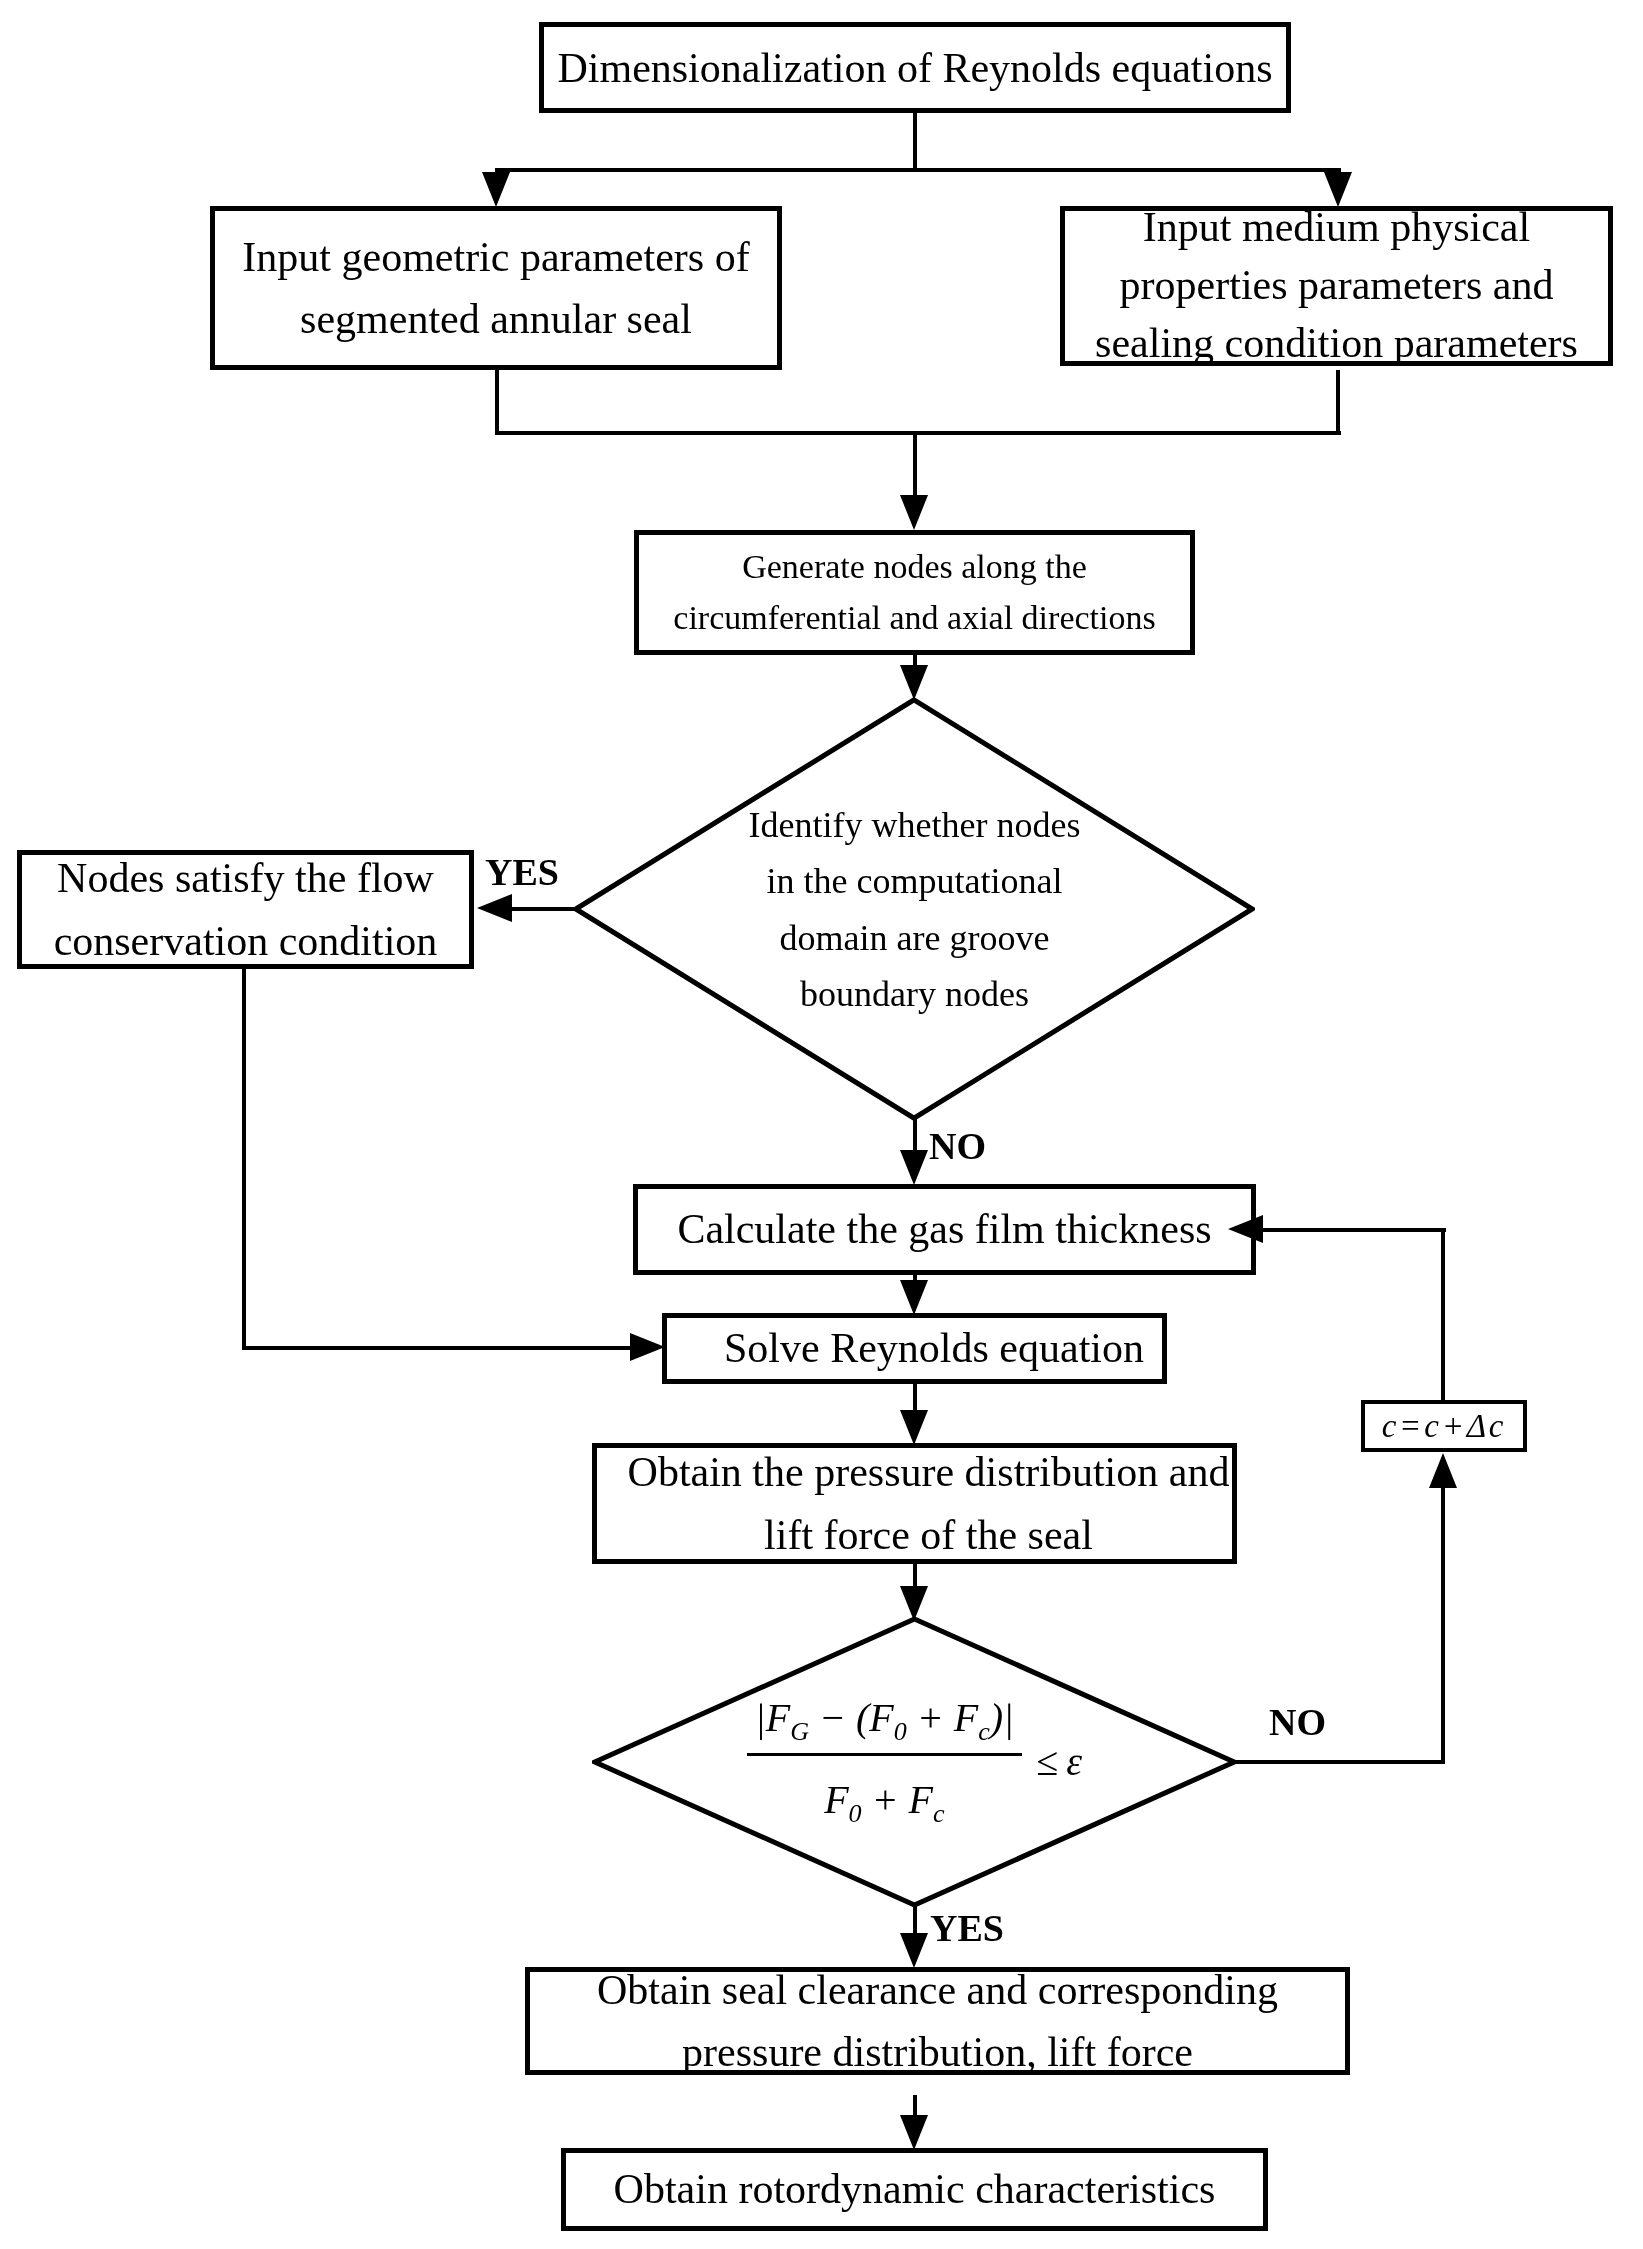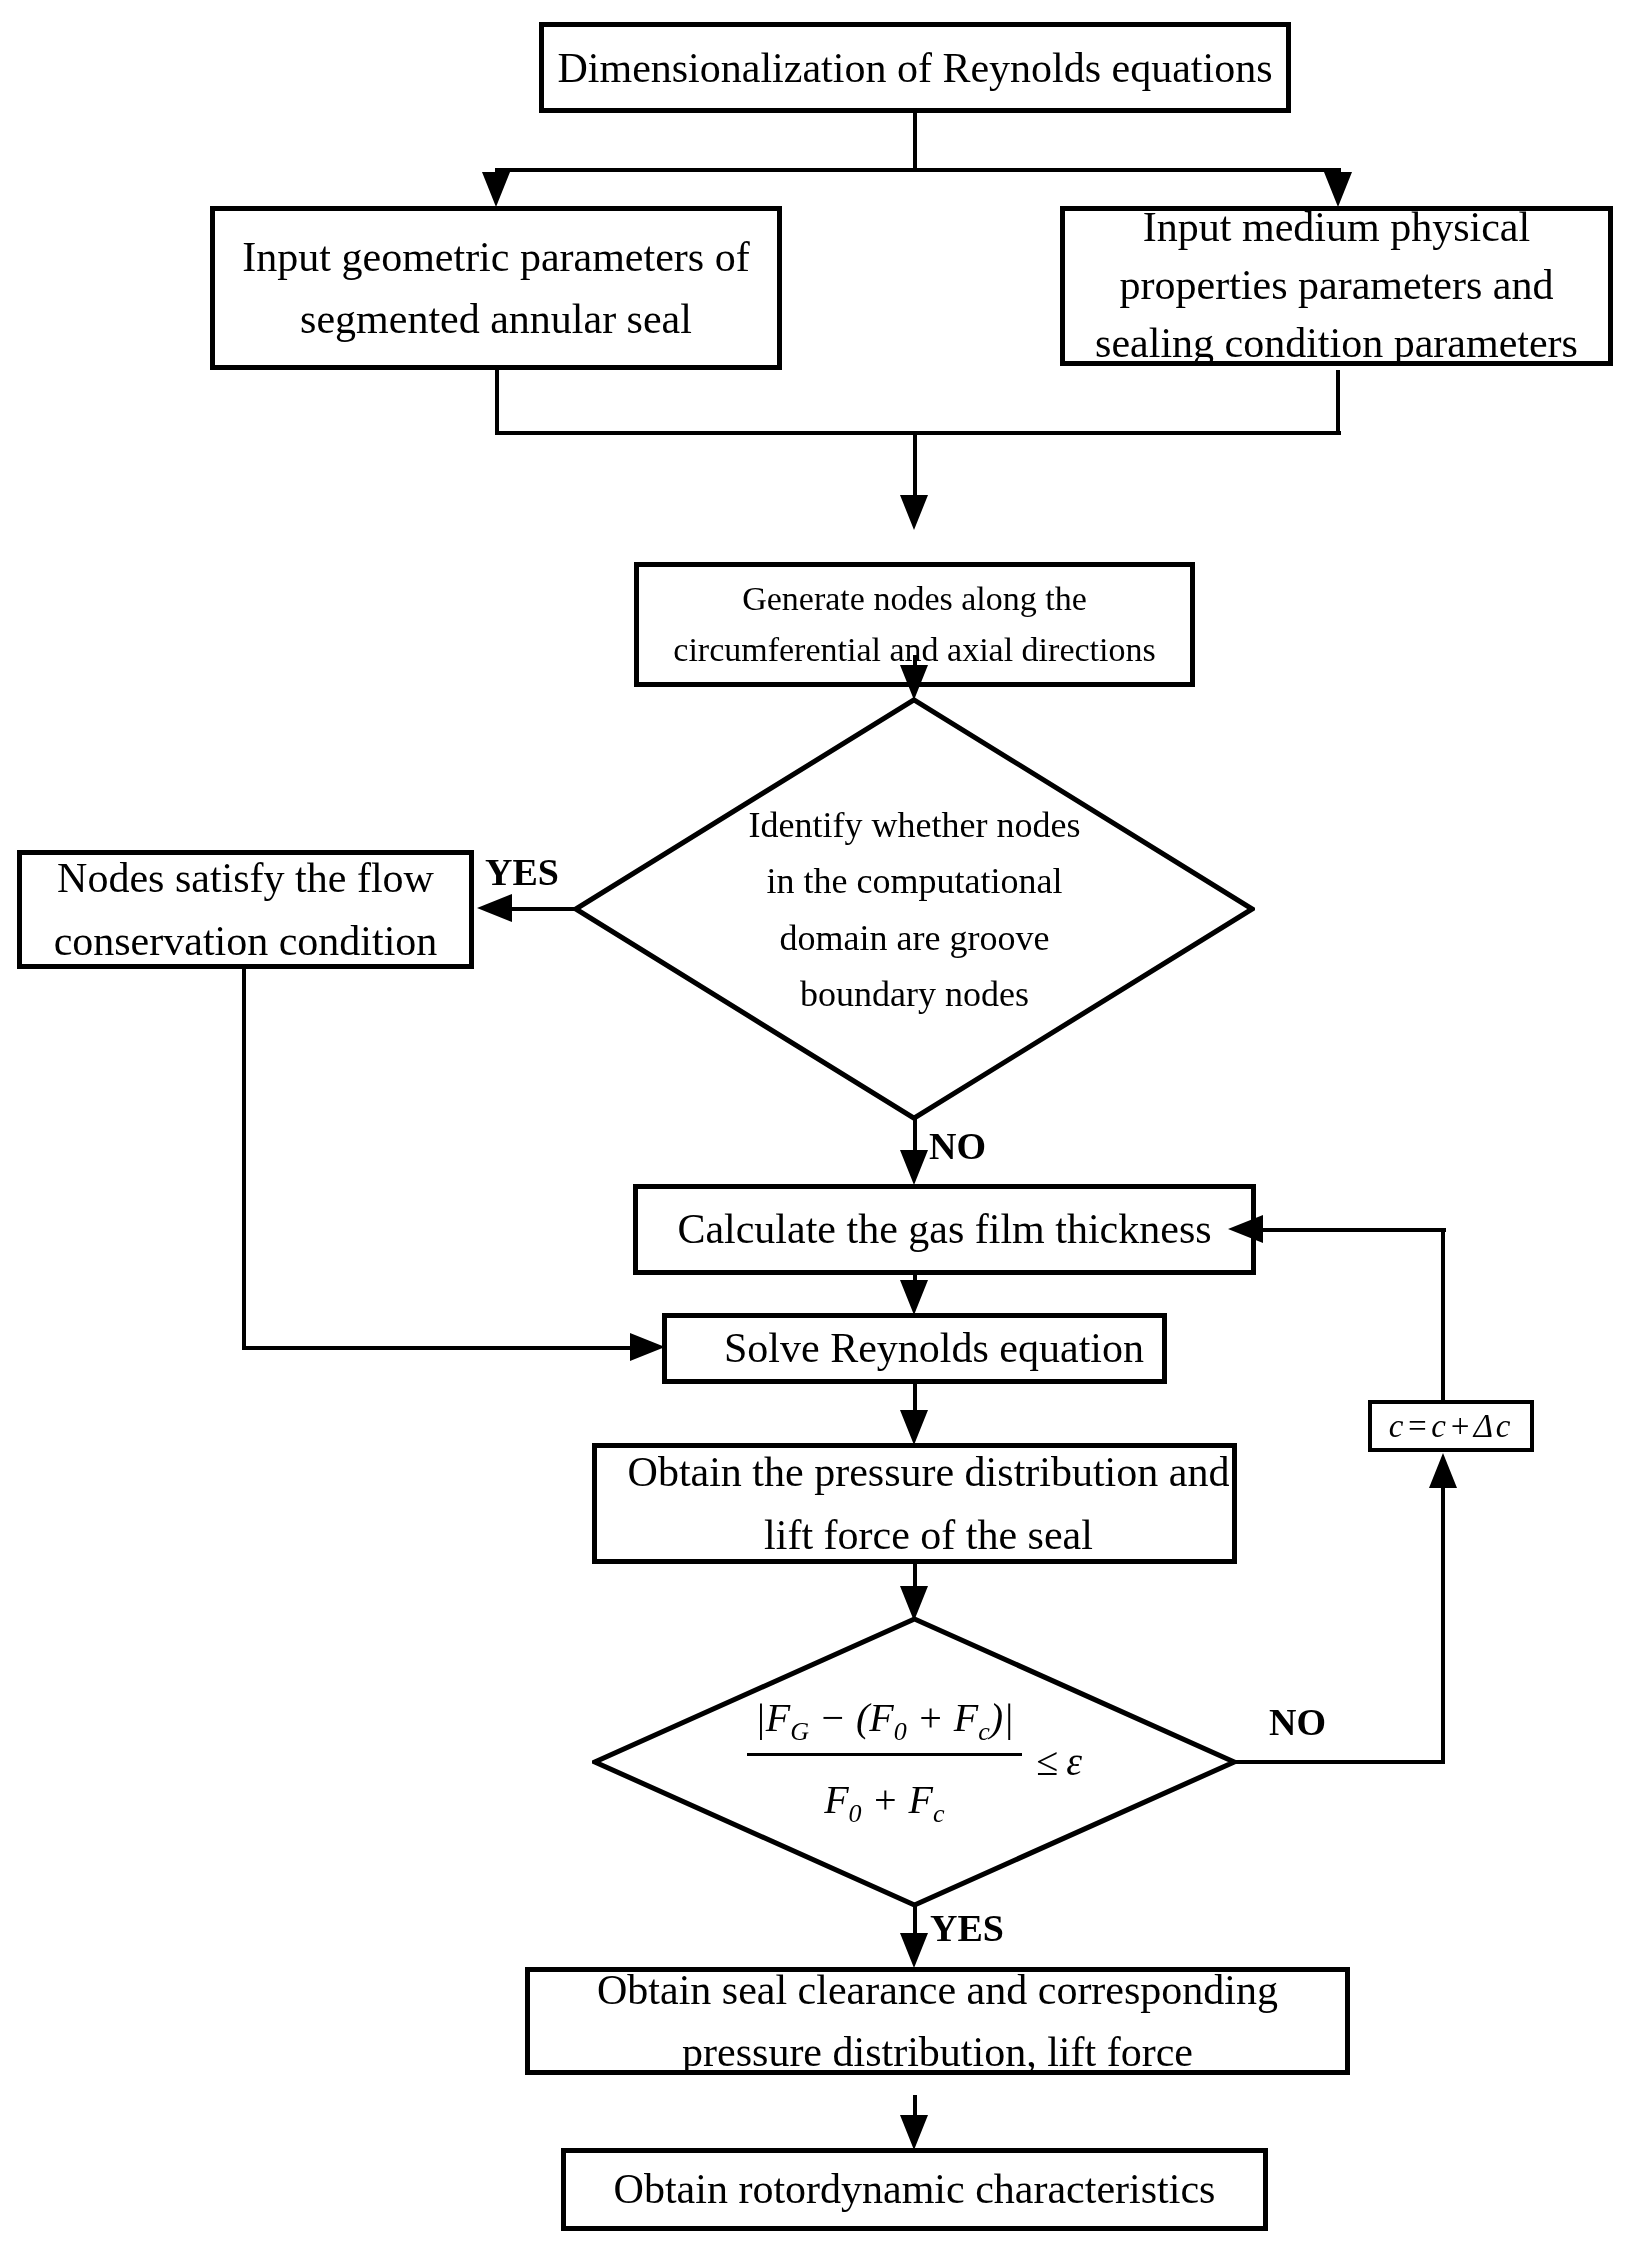--- a/index.html
+++ b/index.html
@@ -76,21 +76,21 @@
     <div class="ln">Input geometric parameters of</div>
     <div class="ln">segmented annular seal</div>
   </div>
 
   <div class="box" style="left:1060px;top:206px;width:553px;height:160px;line-height:1.38;">
     <div class="ln">Input medium physical</div>
     <div class="ln">properties parameters and</div>
     <div class="ln">sealing condition parameters</div>
   </div>
 
-  <div class="box" style="left:634px;top:530px;width:561px;height:125px;font-size:34px;margin-top:32px;">
+  <div class="box" style="left:634px;top:530px;width:561px;height:125px;font-size:34px;">
     <div class="ln">Generate nodes along the</div>
     <div class="ln">circumferential and axial directions</div>
   </div>
 
   <div class="box" style="left:17px;top:850px;width:457px;height:119px;">
     <div class="ln">Nodes satisfy the flow</div>
     <div class="ln">conservation condition</div>
   </div>
 
   <div class="box" style="left:603px;top:1184px;width:623px;height:91px;margin-left:30px;">
@@ -99,21 +99,21 @@
 
   <div class="box" style="left:662px;top:1313px;width:505px;height:71px;padding-left:39px;">
     <div class="ln">Solve Reynolds equation</div>
   </div>
 
   <div class="box" style="left:592px;top:1443px;width:645px;height:121px;padding-left:28px;">
     <div class="ln">Obtain the pressure distribution and</div>
     <div class="ln">lift force of the seal</div>
   </div>
 
-  <div class="cbox" style="left:1361px;top:1400px;width:166px;height:52px;margin-left:7px;">
+  <div class="cbox" style="left:1361px;top:1400px;width:166px;height:52px;">
     <span>c=c+Δc</span>
   </div>
 
   <div class="box" style="left:502px;top:1967px;width:825px;height:108px;margin-left:23px;">
     <div class="ln">Obtain seal clearance and corresponding</div>
     <div class="ln">pressure distribution, lift force</div>
   </div>
 
   <div class="box" style="left:561px;top:2148px;width:707px;height:83px;">
     <div class="ln">Obtain rotordynamic characteristics</div>

